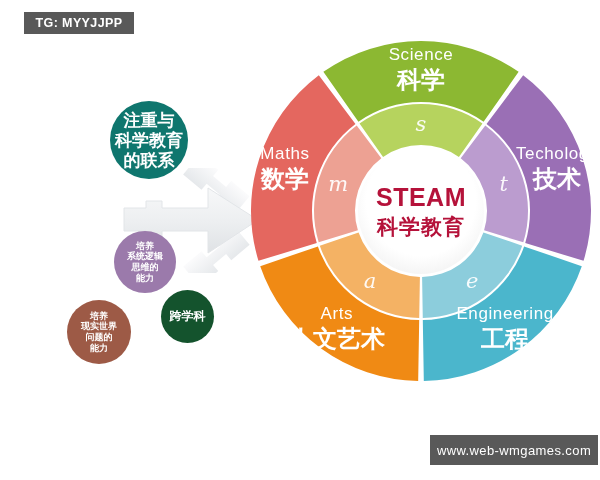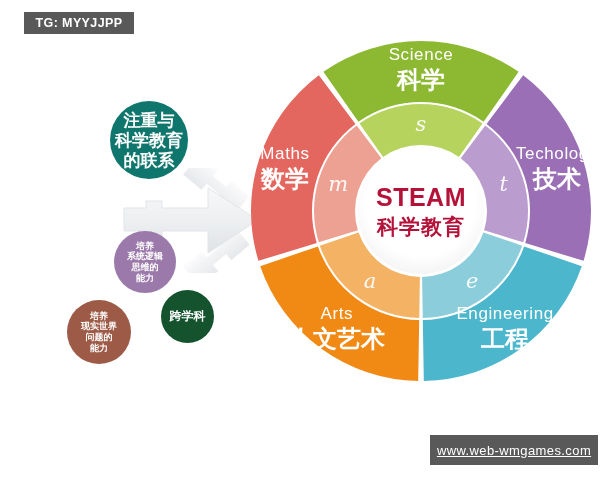--- a/index.html
+++ b/index.html
@@ -42,21 +42,20 @@
     font-size: 12.5px;
     font-weight: 700;
   }
   #badge-bottom {
     left: 420px;
     top: 435px;
     width: 168px;
     height: 30px;
     font-size: 13px;
     font-weight: 400;
-    text-decoration: underline;
   }
 
   
   #wheel {
     position: absolute;
     left: 238px;
     top: 38px;
     width: 346px;
     height: 346px;
   }

